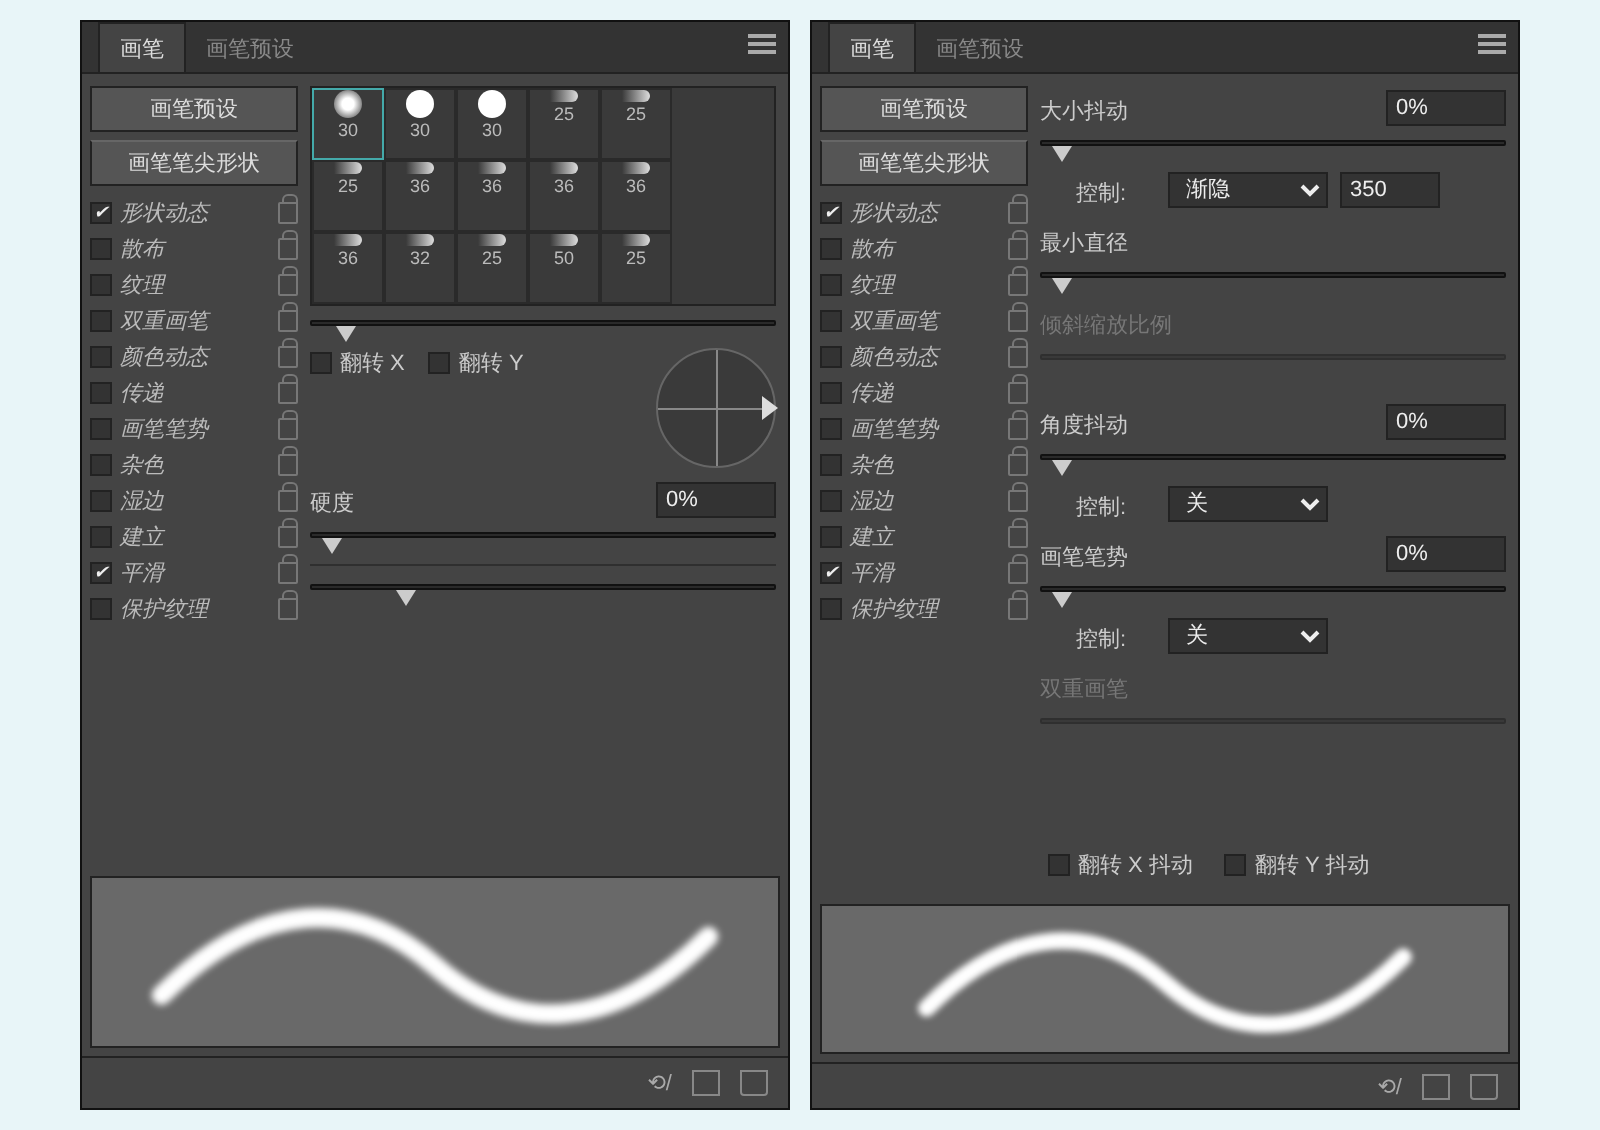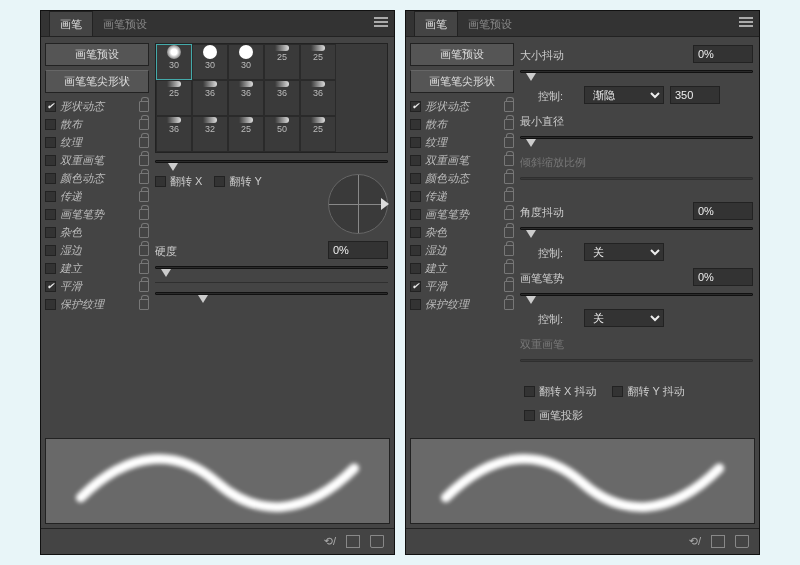--- a/index.html
+++ b/index.html
@@ -356,34 +356,28 @@
         </div>
       <div class="fld" style="padding-left:18px">
           <span class="l" style="width:40px">控制:</span>
           <select><option>关</option></select>
         </div>
       <div class="fld dim">
           <span>双重画笔</span>
         </div>
       <div class="slider" style="opacity:.4"></div>
       <div style="height:6px"></div>
-      <div style="display:flex; gap:16px; padding-left:4px;">
+      <div style="display:flex; gap:16px; padding-left:4px;margin-top:41px;">
         <span class="inlinecb">
             <span class="cb"></span>
             <span>翻转 X 抖动</span>
           </span>
         <span class="inlinecb">
             <span class="cb"></span>
             <span>翻转 Y 抖动</span>
-          </span>
-      </div>
-      <div style="padding-left:4px; margin-top:4px;">
-        <span class="inlinecb">
-            <span class="cb"></span>
-            <span>画笔投影</span>
           </span>
       </div>
     </div>
   </div>
   <div class="preview">
     <svg viewBox="0 0 300 86">
         <path d="M10,60 C60,10 110,10 150,45 C190,80 240,80 290,30" stroke="#fff" stroke-width="10" fill="none" stroke-linecap="round" filter="blur(2px)"></path>
       </svg>
   </div>
   <div class="footbar">

